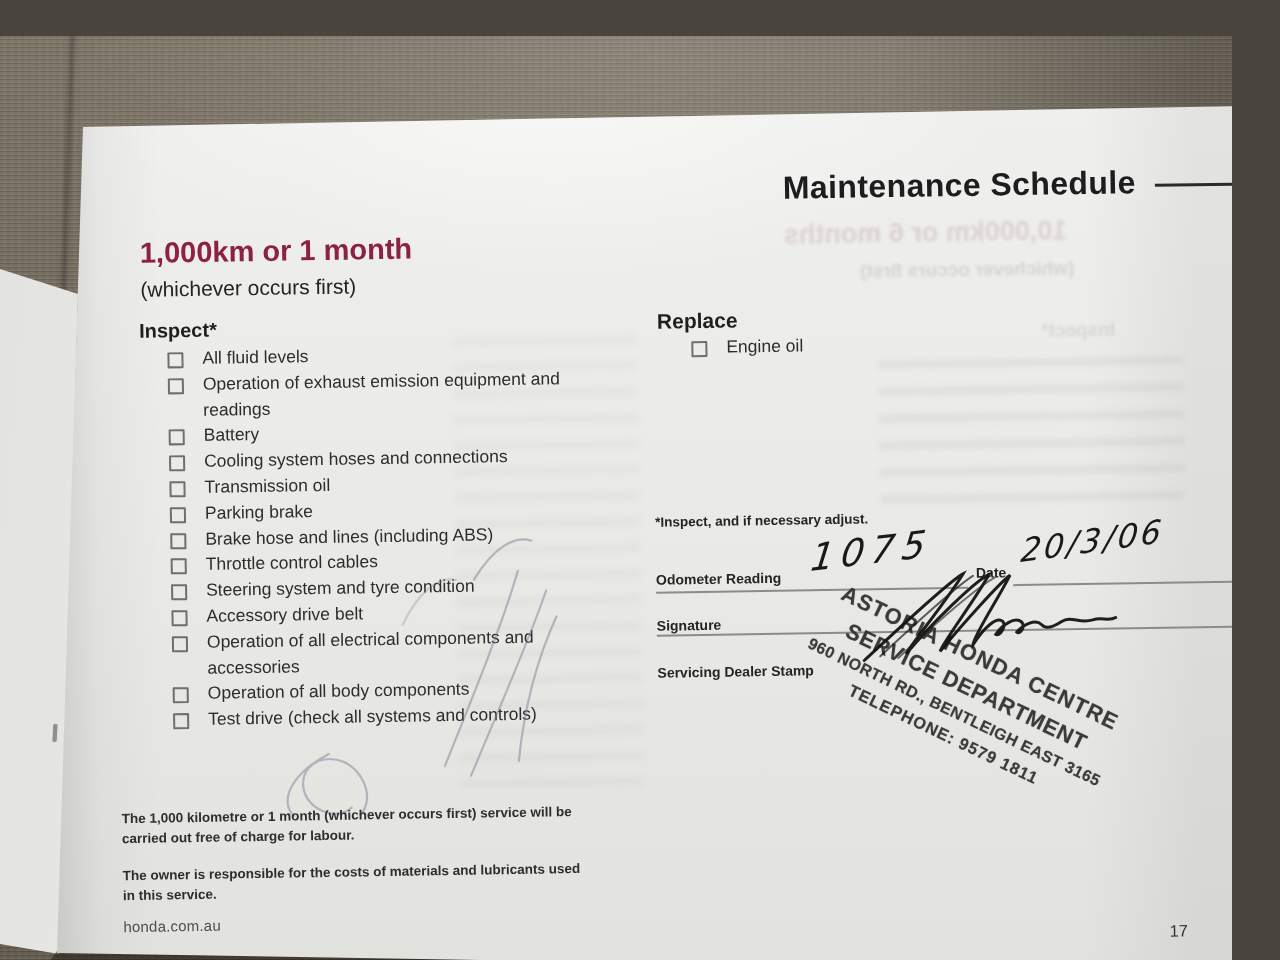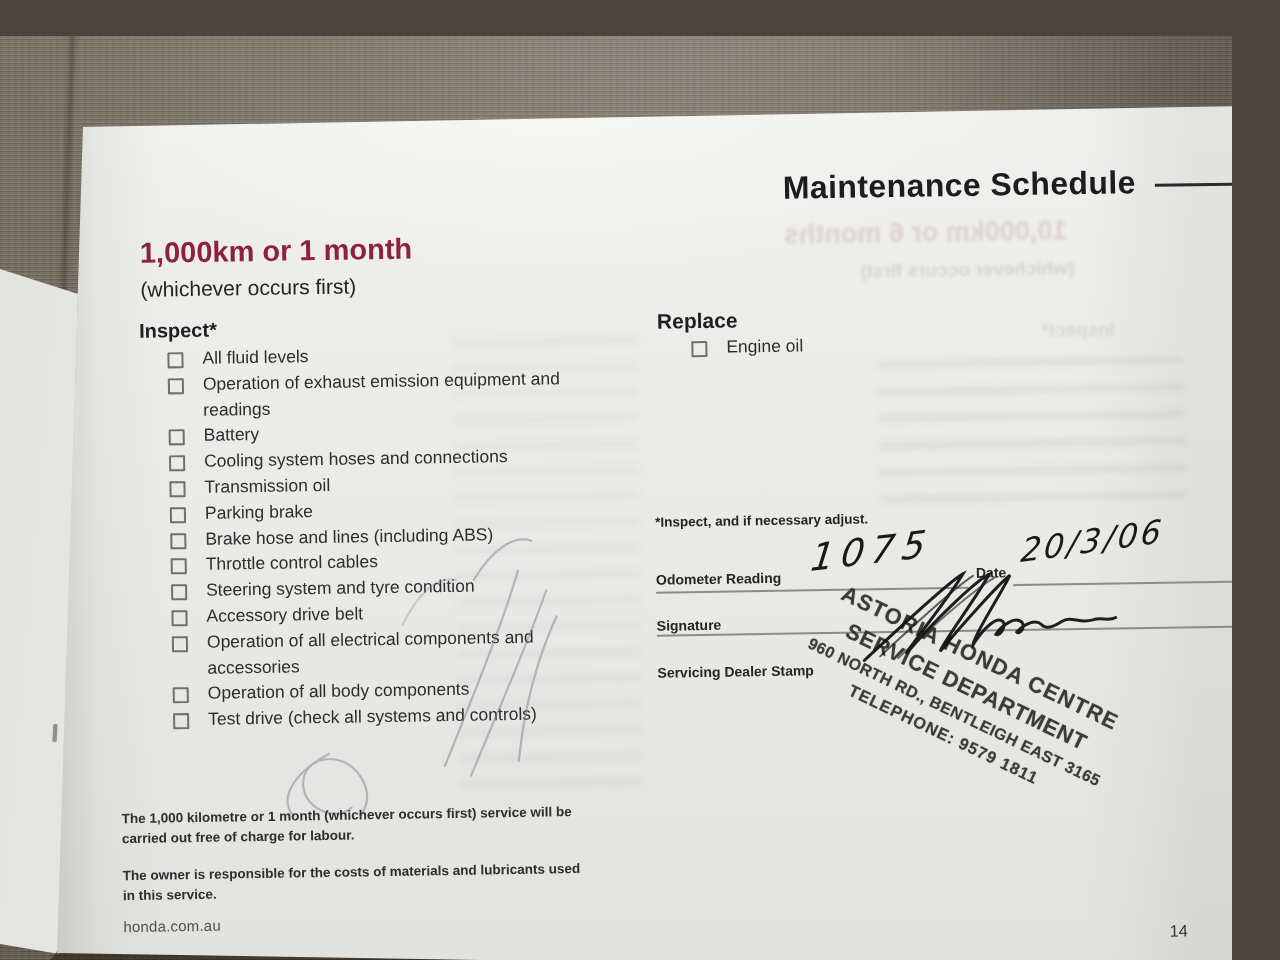--- a/index.html
+++ b/index.html
@@ -209,15 +209,15 @@
         <div>The 1,000 kilometre or 1 month (whichever occurs first) service will be</div>
         <div>carried out free of charge for labour.</div>
       </div>
       <div class="para">
         <div>The owner is responsible for the costs of materials and lubricants used</div>
         <div>in this service.</div>
       </div>
     </div>
 
     <div class="abs footer-url">honda.com.au</div>
-    <div class="abs page-number">14</div>
+    <div class="abs page-number">17</div>
   </div>
 </div>
 
 </body></html>

